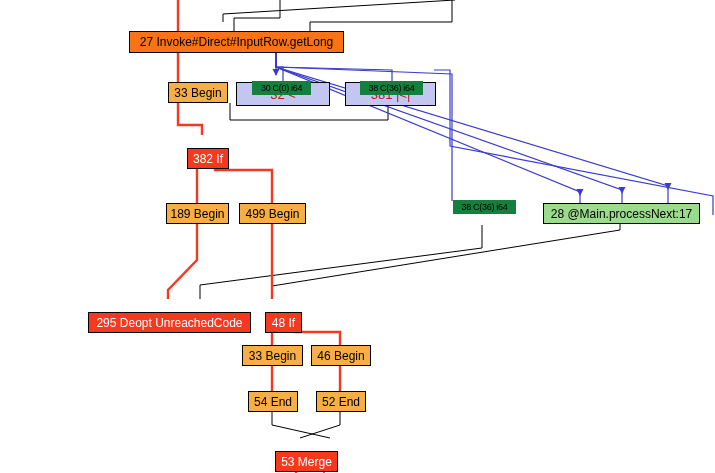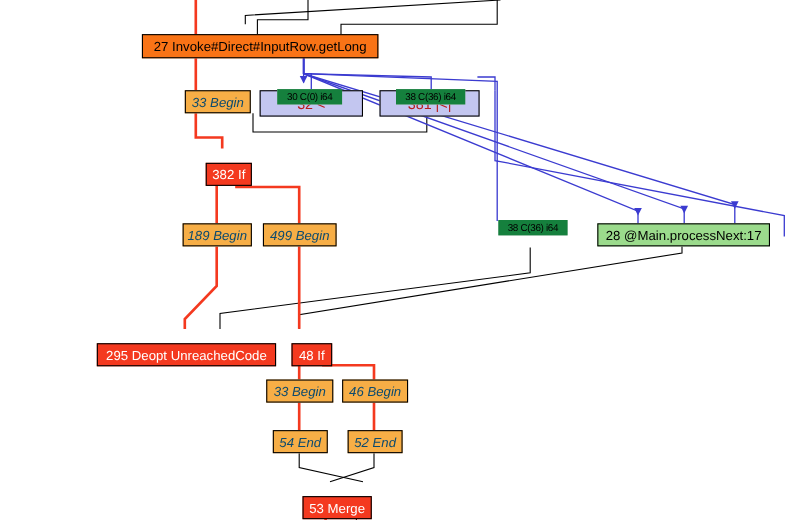--- a/index.html
+++ b/index.html
@@ -41,22 +41,21 @@
     font-size: 12px;
     line-height: 1;
     letter-spacing: 0px;
   }
   .ir-node.kind-invoke {
     background: #f97316;
     color: #000000;
   }
   .ir-node.kind-begin {
     background: #f7ae46;
-    color: #0c4a6e;
-    font-style: italic;
+    color: #000000;
   }
   .ir-node.kind-control {
     background: #f4391f;
     color: #ffffff;
     margin-top: 13px;
   }
   .ir-node.kind-value {
     background: #c3c6f0;
     color: #b91c1c;
     font-size: 13px;

